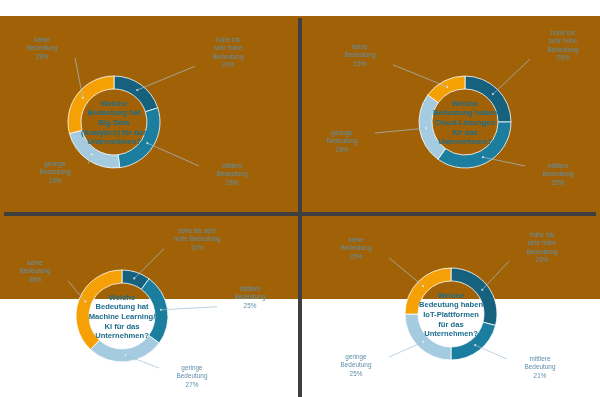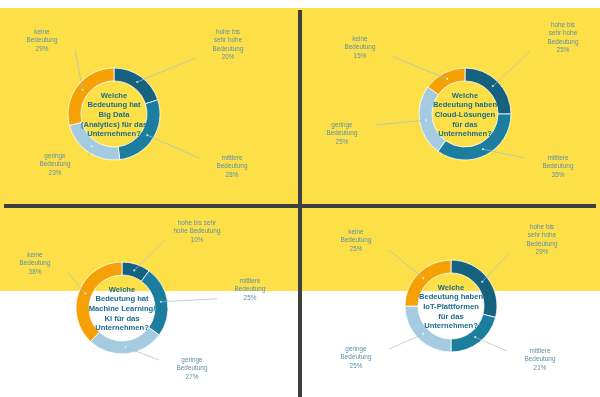--- a/index.html
+++ b/index.html
@@ -9,24 +9,24 @@
   }
   body {
     width: 600px;
     height: 397px;
     font-family: "Liberation Sans", sans-serif;
     overflow: hidden;
     position: relative;
   }
   #stage {
     position: absolute;
-    left: 0; top: 8px;
+    left: 0; top: 16px;
     width: 600px;
     height: 283px;
-    background: #fde047;
+    background: #a16207;
   }
   .divider {
     position: absolute;
     background: #3f3f3f;
   }
   .divider-v {
     left: 298px;
     top: 2px;
     width: 4px;
     height: 391px;

